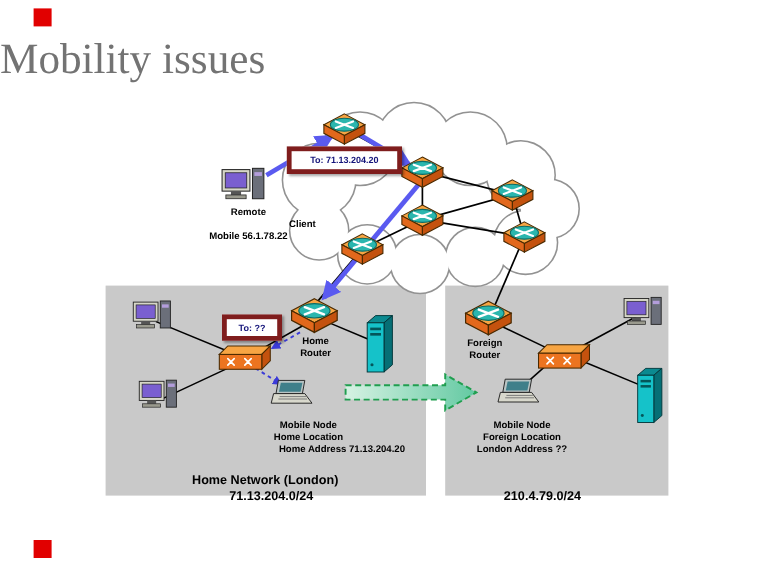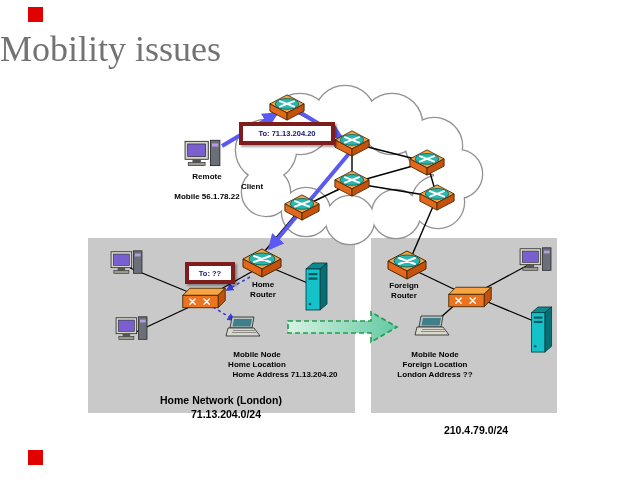--- a/index.html
+++ b/index.html
@@ -186,15 +186,15 @@
   <div class="lbl lbl-sm" style="left:257px;top:350px;">Mobile Node</div>
   <div class="lbl lbl-sm" style="left:257px;top:360px;">Home Location</div>
   <div class="lbl lbl-sm" style="left:265px;top:370px;margin-left:20px;">Home Address 71.13.204.20</div>
 
   <div class="lbl lbl-sm" style="left:435px;top:350px;">Mobile Node</div>
   <div class="lbl lbl-sm" style="left:435px;top:360px;">Foreign Location</div>
   <div class="lbl lbl-sm" style="left:435px;top:370px;">London Address ??</div>
 
   <div class="lbl lbl-cap" style="left:221px;top:393px;text-align:center;">Home Network (London)</div>
   <div class="lbl lbl-cap" style="left:226px;top:407px;">71.13.204.0/24</div>
-  <div class="lbl lbl-cap" style="left:476px;top:407px;margin-top:16px;">210.4.79.0/24</div>
+  <div class="lbl lbl-cap" style="left:452px;top:407px;">210.4.79.0/24</div>
 
 </div>
 
 </body></html>

